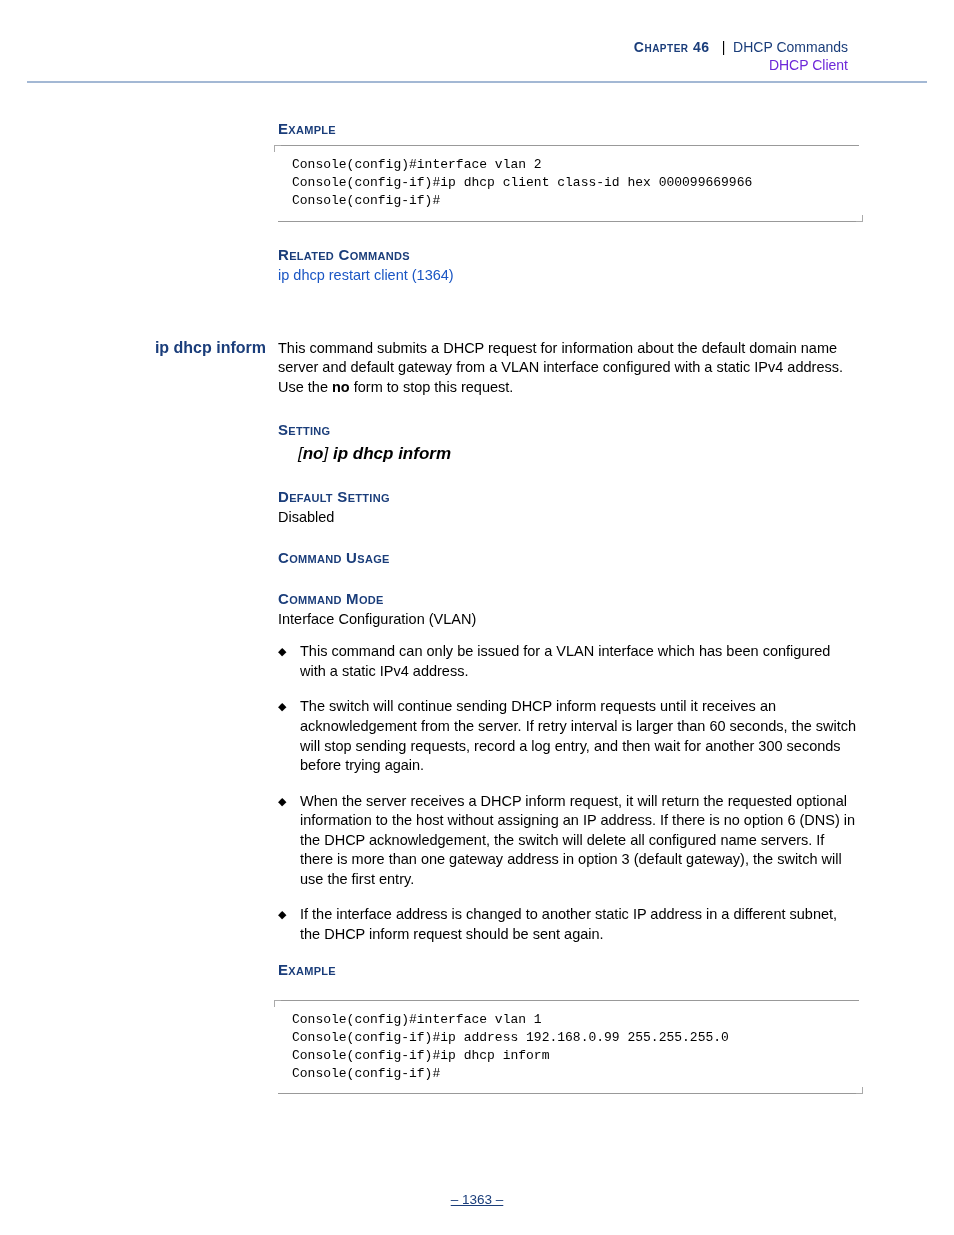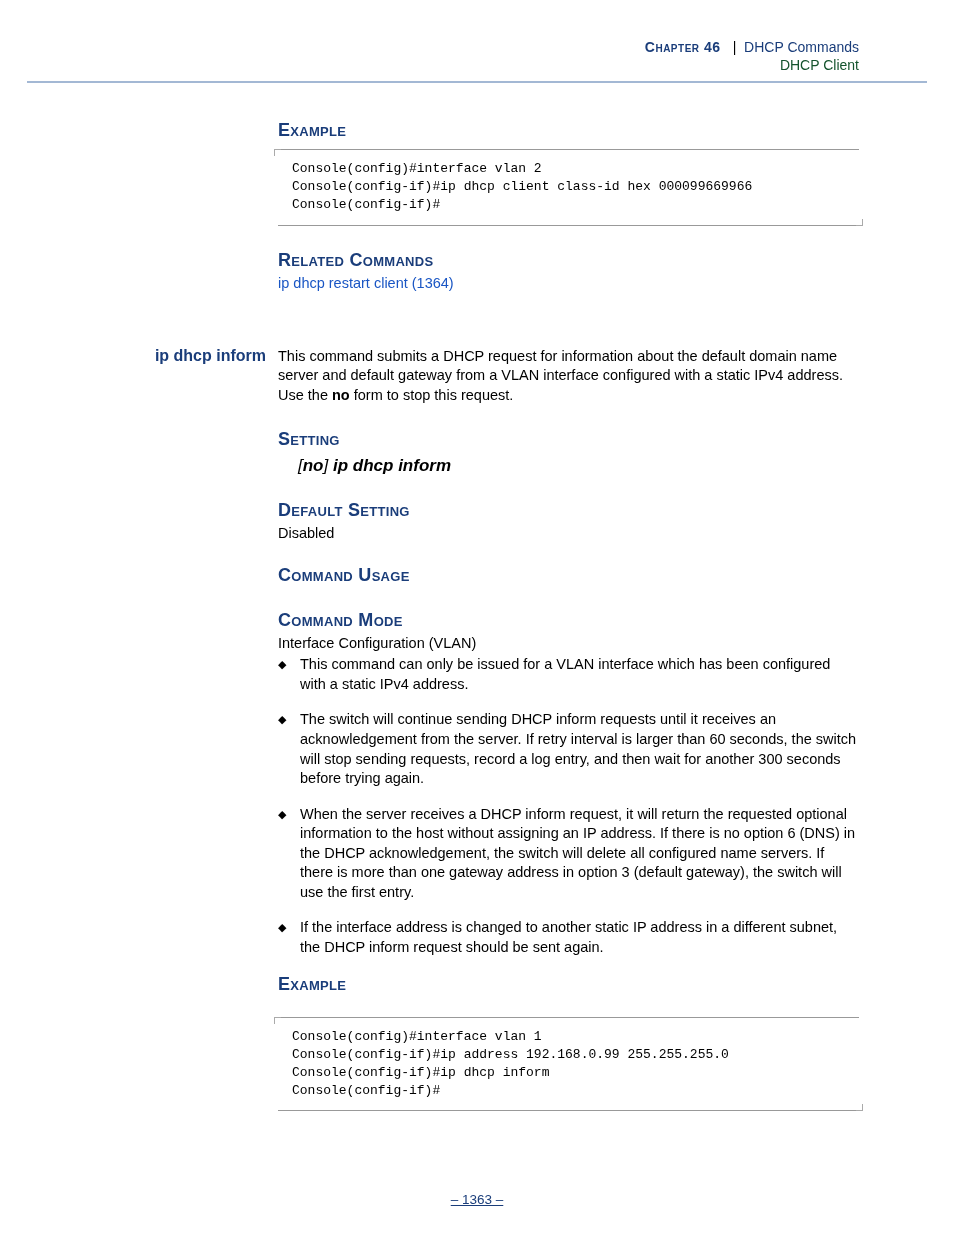--- a/index.html
+++ b/index.html
@@ -8,47 +8,47 @@
     font-size: 14.5px;
     color: #000;
     background: #fff;
     width: 954px;
     height: 1235px;
     position: relative;
   }
   .header {
     position: absolute;
     top: 38px;
-    right: 95px;
+    right: 106px;
     text-align: right;
     font-size: 14px;
     line-height: 1.3;
   }
   .chapter-label { color: #1a3d7a; font-weight: bold; font-variant: small-caps; letter-spacing: 0.5px; }
   .chapter-num { font-variant: normal; }
   .chapter-title { color: #1a3d7a; font-weight: normal; }
-  .subtitle { color: #14532d; }
+  .subtitle { color: #6d28d9; }
   .header-rule {
     position: absolute;
     top: 81px;
     left: 27px;
     right: 27px;
     height: 2px;
     background: #a3b8d4;
   }
   .content {
     position: absolute;
     top: 120px;
     left: 130px;
     right: 95px;
   }
   .sect-label {
     color: #1a3d7a;
     font-weight: bold;
-    font-size: 18px;
+    font-size: 15px;
     letter-spacing: 0.3px;
   }
   .small-caps { font-variant: small-caps; }
   .code-block {
     border-top: 1.5px solid #999;
     border-bottom: 1.5px solid #999;
     margin: 8px 0 4px 0;
     padding: 10px 14px;
     font-family: "Courier New", monospace;
     font-size: 13px;
@@ -73,21 +73,21 @@
     width: 148px;
     flex-shrink: 0;
     text-align: right;
     padding-right: 12px;
   }
   .cmdname { color: #1a3d7a; font-weight: bold; font-size: 16px; }
   .maincol { flex: 1; line-height: 1.35; }
   .link { color: #1a56c4; }
   .indent { margin-left: 148px; }
   .syntax-line { margin-left: 168px; margin-top: 6px; font-size: 17px; font-style: italic; }
-  ul.bullets { list-style: none; margin-left: 148px; margin-top: 4px; }
+  ul.bullets { list-style: none; margin-left: 148px; margin-top: 15px; }
   ul.bullets li { position: relative; padding-left: 22px; margin-bottom: 16px; line-height: 1.35; }
   ul.bullets li::before {
     content: "◆";
     position: absolute;
     left: 0;
     top: 2px;
     font-size: 11px;
     color: #000;
   }
   .page-num {

